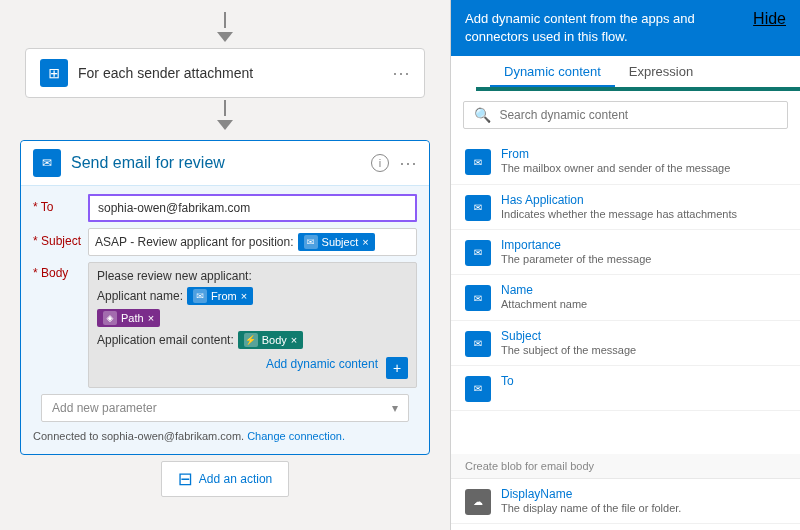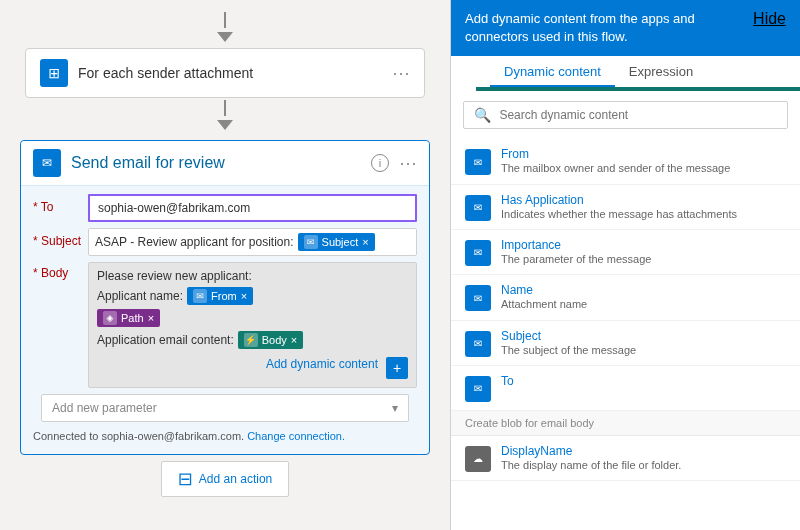--- a/index.html
+++ b/index.html
@@ -424,20 +424,21 @@
       color: #666;
       line-height: 1.3;
     }
 
     .section-header {
       padding: 6px 14px;
       font-size: 11px;
       color: #888;
       background: #f8f8f8;
       border-bottom: 1px solid #e8e8e8;
+      margin-top: 43px;
     }
 
     .body-label {
       color: #a00;
       font-size: 12px;
       width: 55px;
       flex-shrink: 0;
       padding-top: 4px;
     }
 

